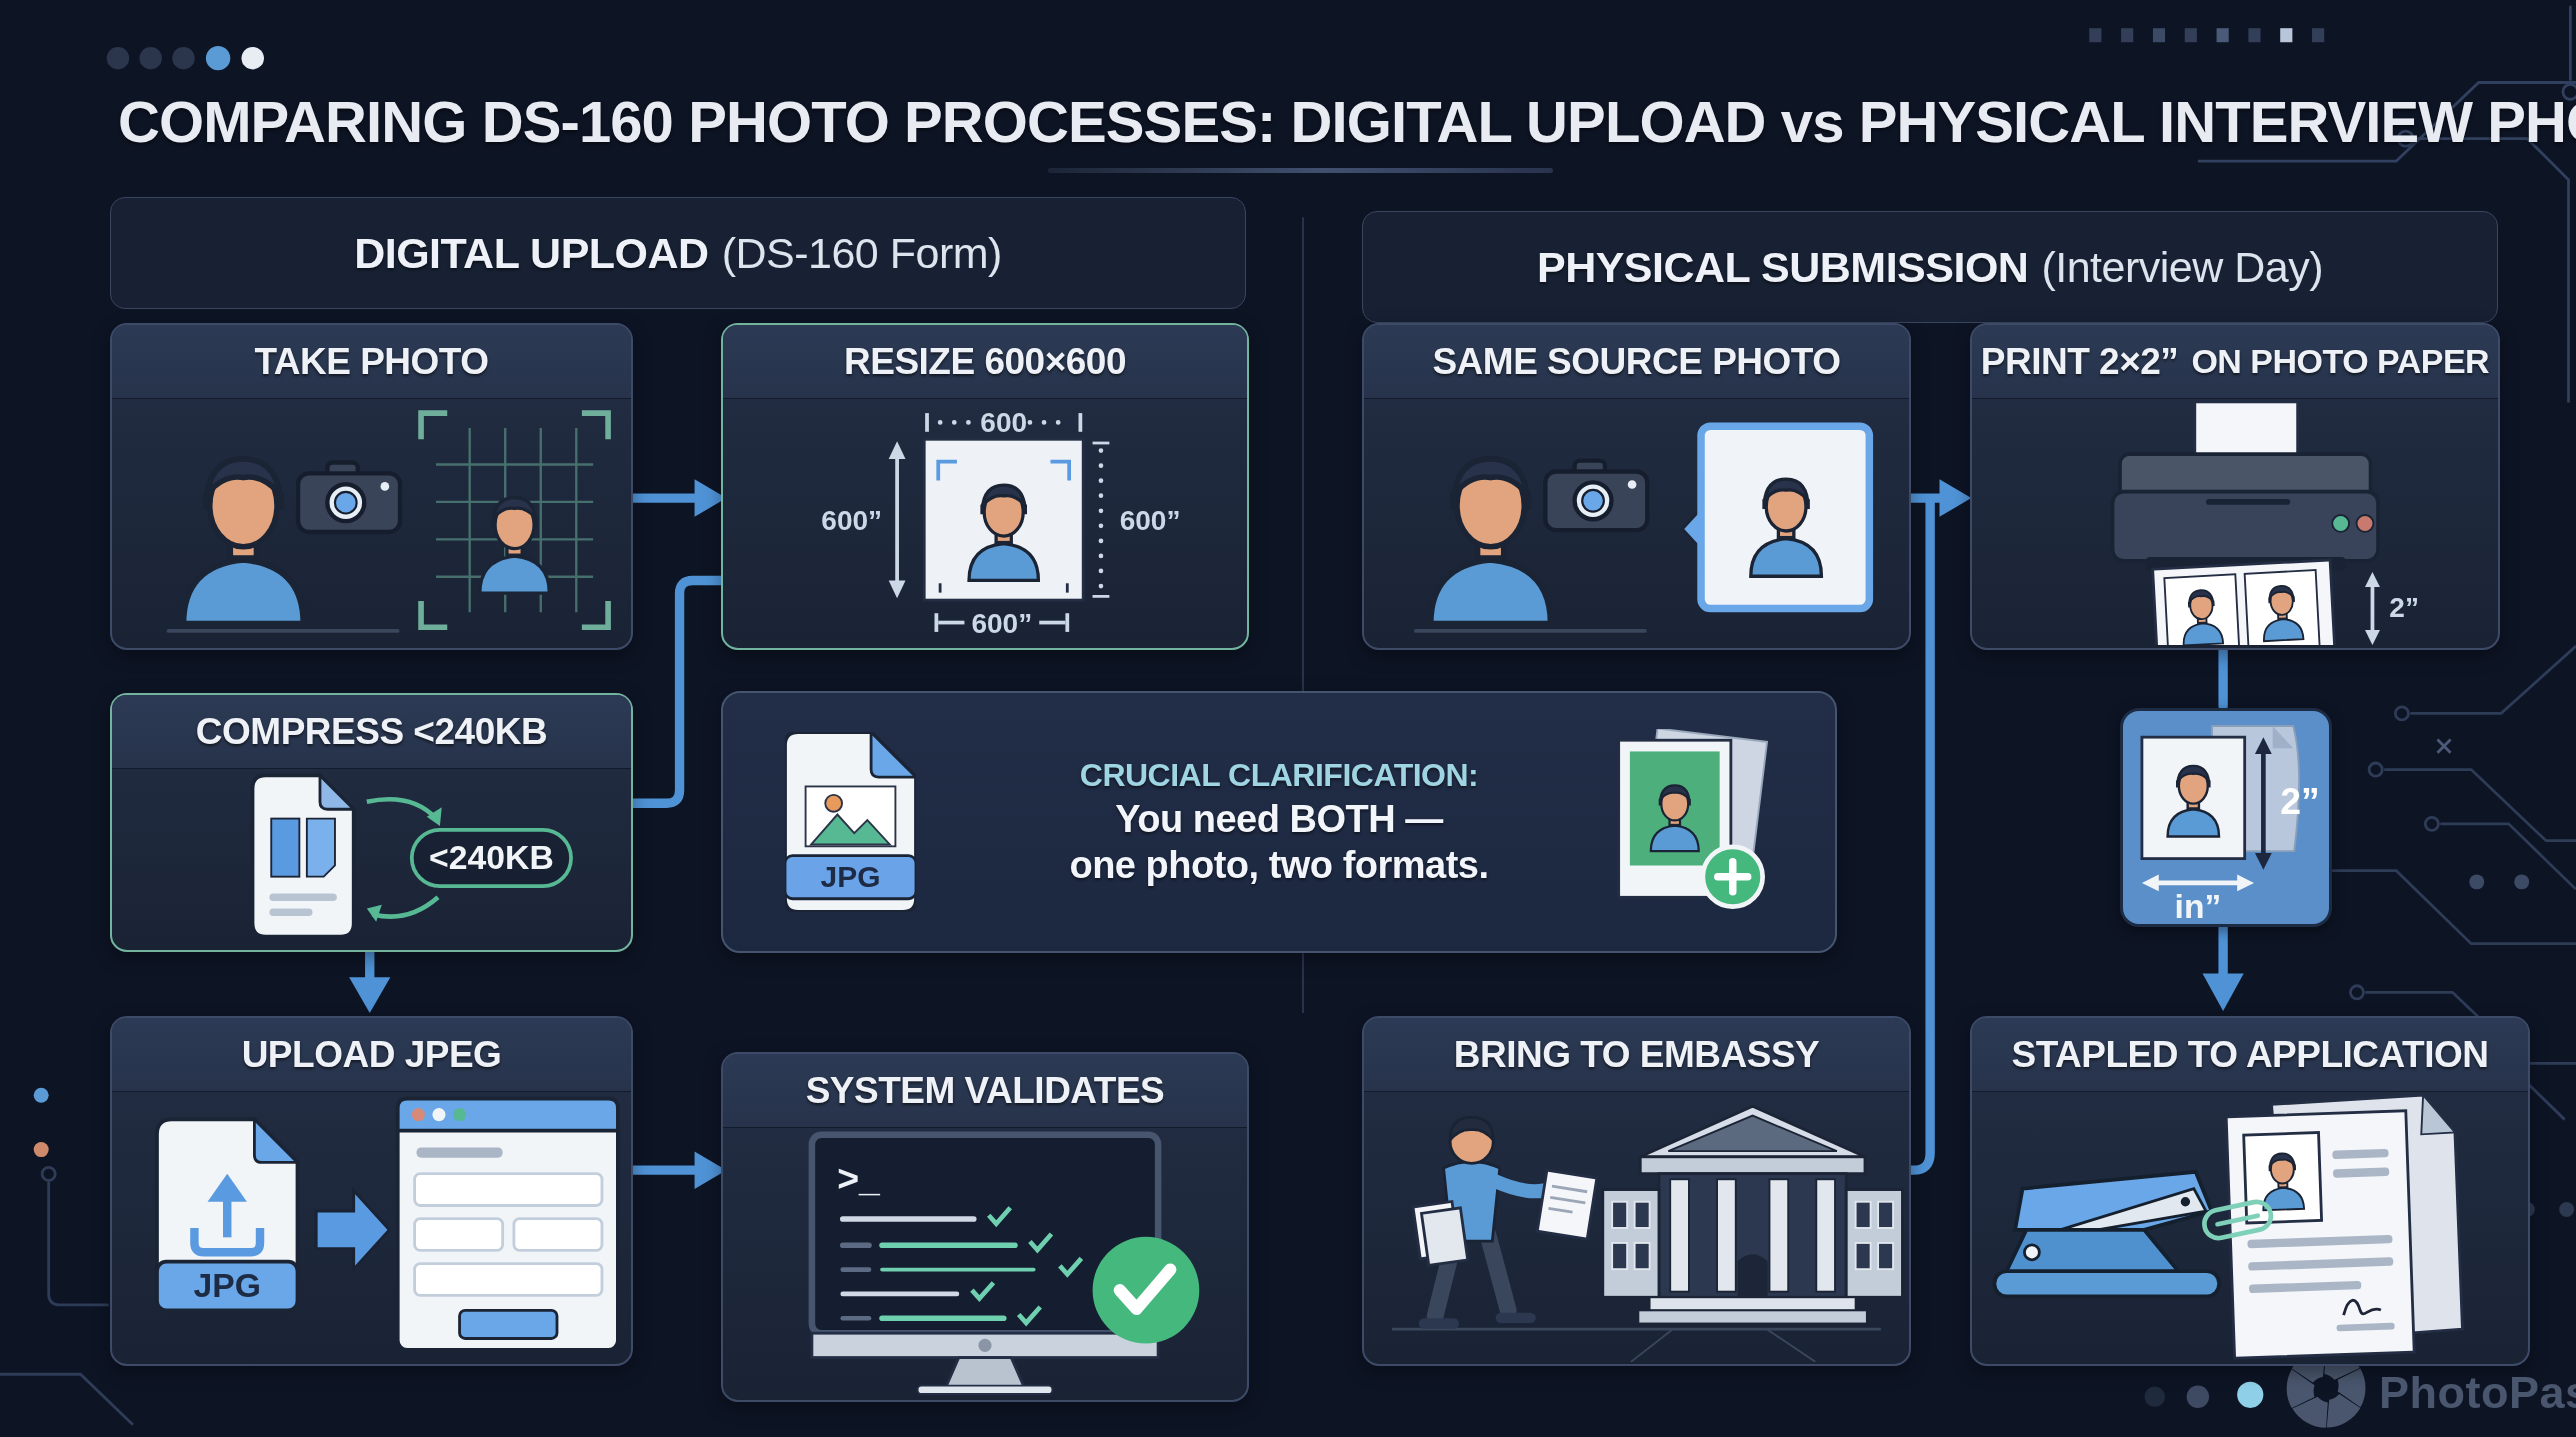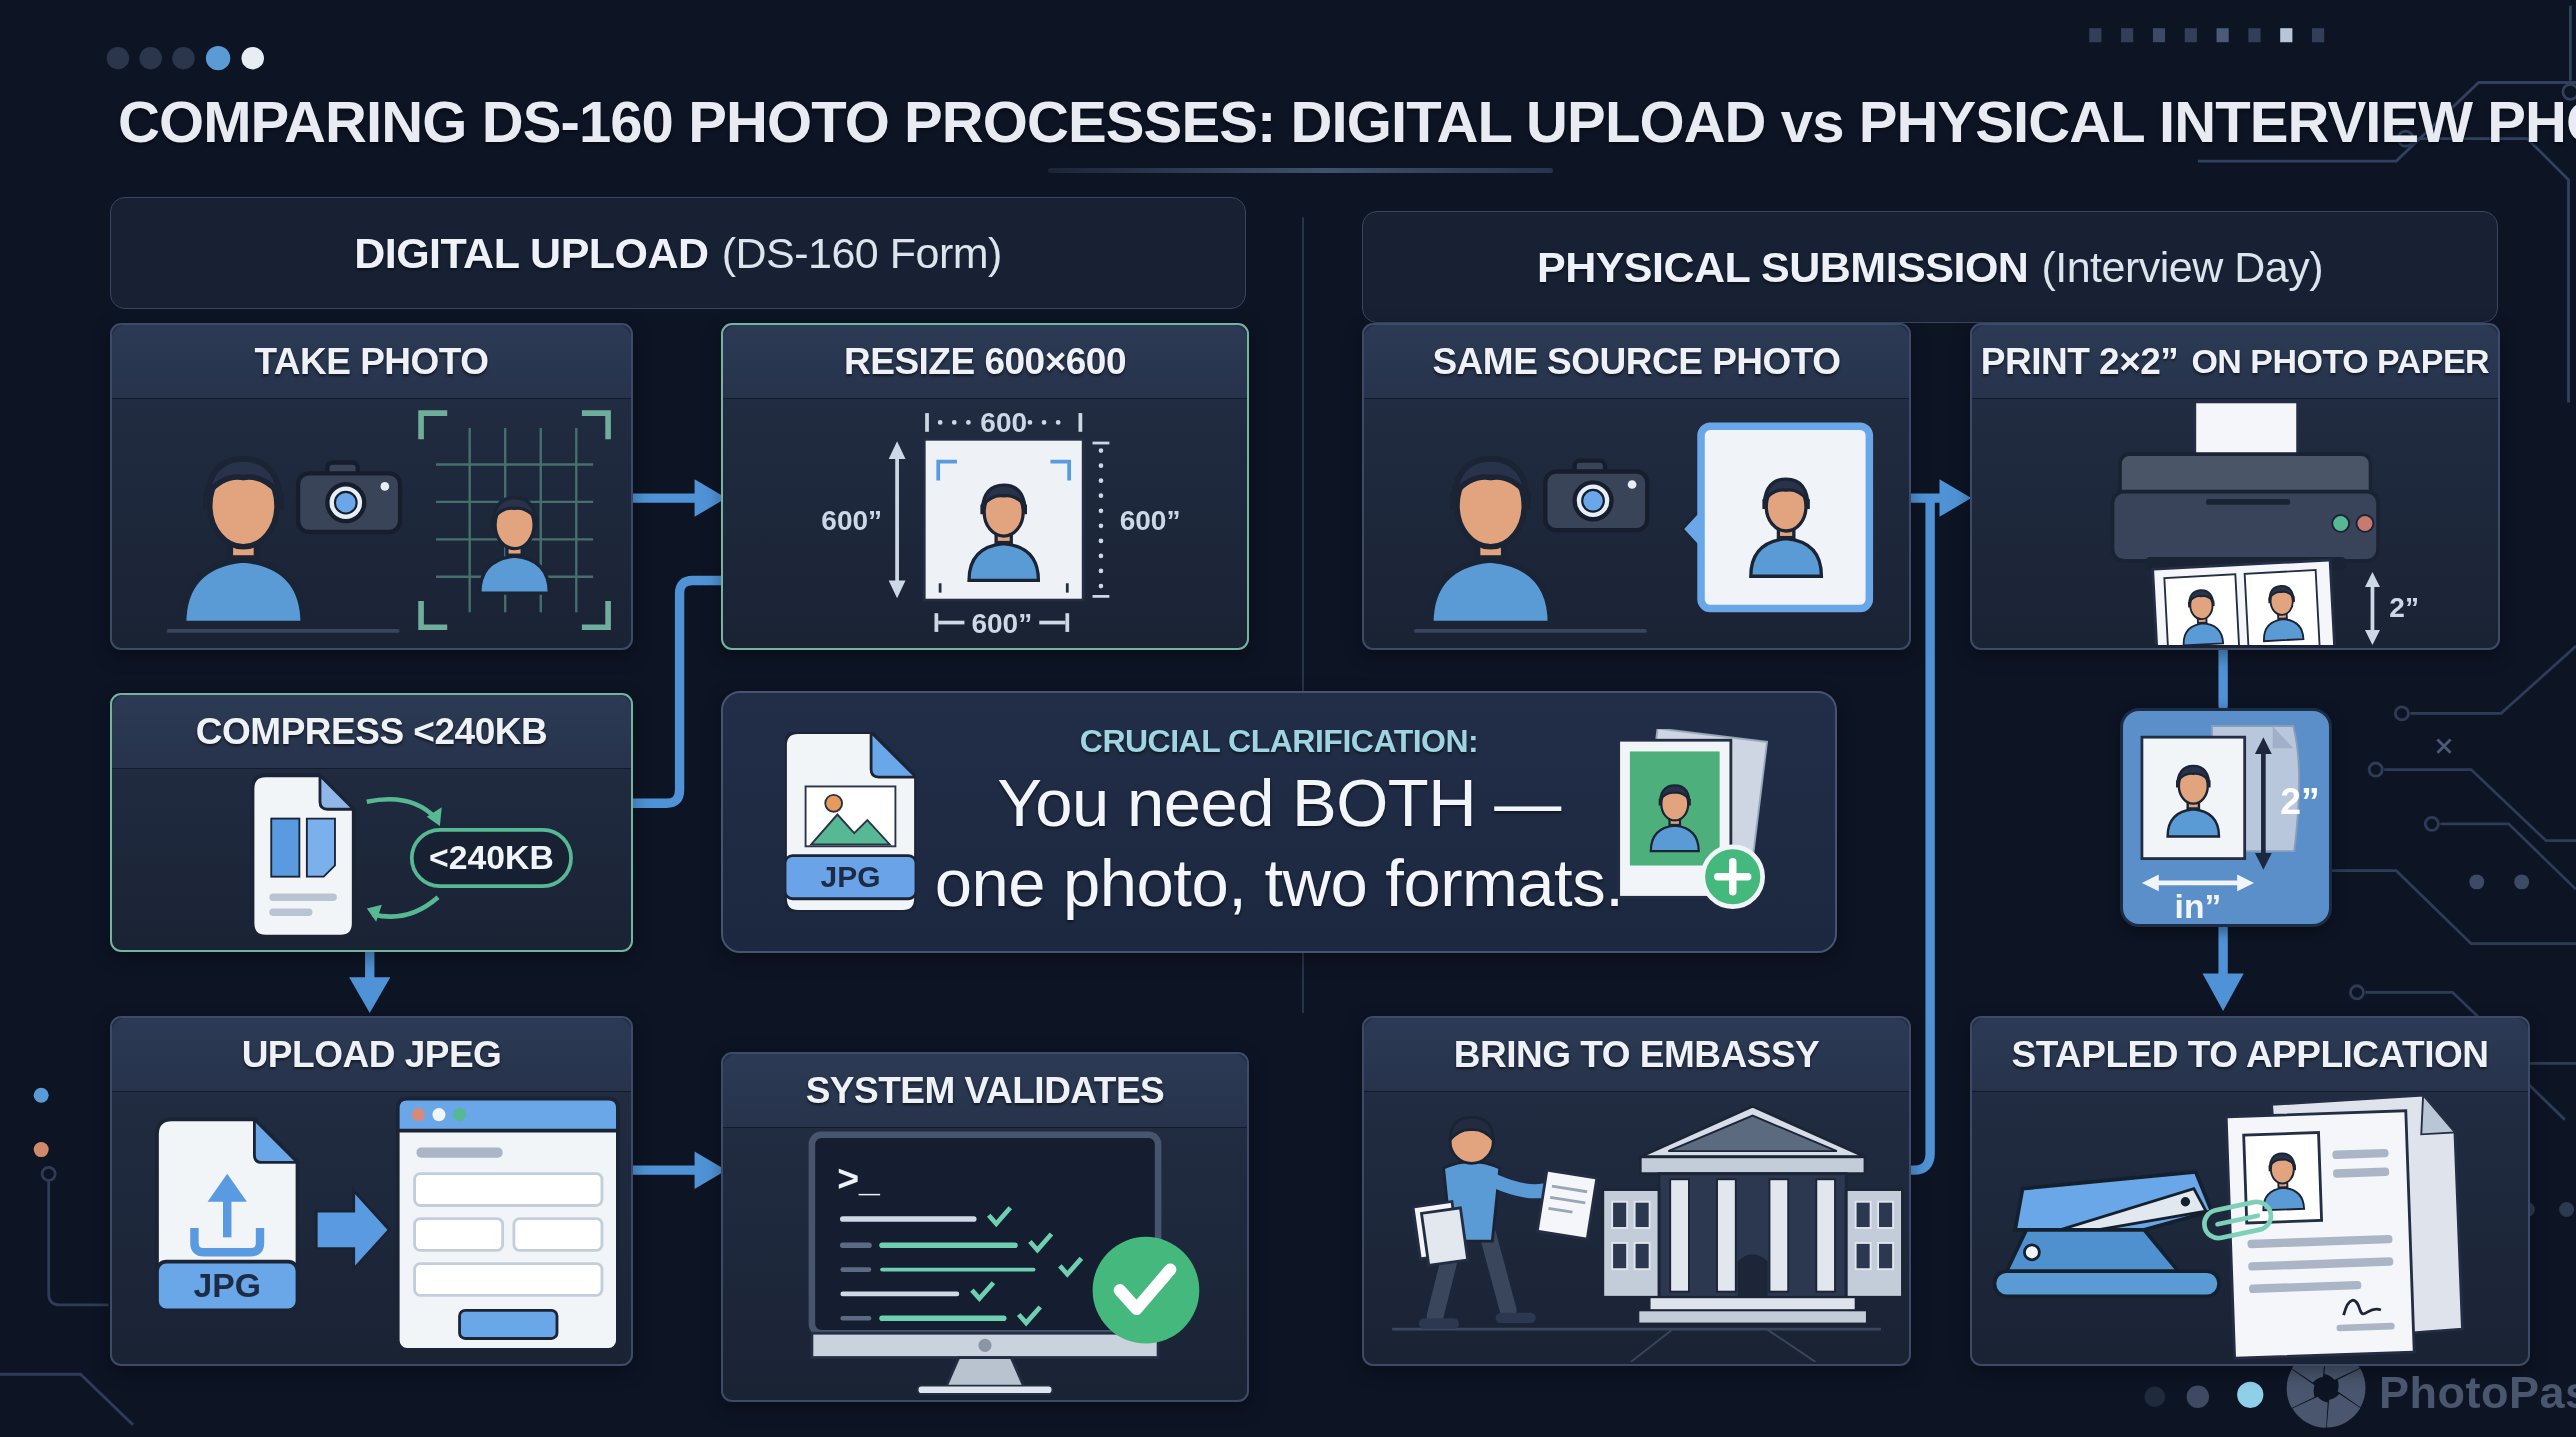--- a/index.html
+++ b/index.html
@@ -20,21 +20,21 @@
   }
   .col-header{
     z-index:2;border:1.9px solid #3a4660;border-radius:15px;
     background:rgba(36,48,71,.45);
     display:flex;align-items:center;justify-content:center;gap:13px;
     font-size:43px;letter-spacing:-0.5px;white-space:nowrap;
   }
   .col-header .bold{font-weight:800;color:#eef1f7;text-shadow:0 1.9px 2.8px rgba(0,0,0,.5);}
   .col-header .suffix{font-weight:400;color:#dde4ee;}
   .stepbox{
-    z-index:2;border:2.8px solid #3d4b68;border-radius:11px;
+    z-index:2;border:2.8px solid #3d4b68;border-radius:17px;
     background:linear-gradient(180deg,#232e45 0%,#1a2334 100%);
     box-shadow:0 5.6px 17px rgba(0,0,0,.35);
   }
   .stepbox.green{border-color:#73b49e;}
   .step-head{
     position:absolute;left:0;top:0;right:0;height:73px;
     background:linear-gradient(180deg,#2c3a55,#27334b);
     border-radius:14px 14px 0 0;border-bottom:0.9px solid rgba(16,24,40,.9);
     display:flex;align-items:center;justify-content:center;gap:13px;
     font-size:37px;font-weight:800;letter-spacing:-0.5px;color:#eef1f6;
@@ -42,21 +42,21 @@
   }
   .step-head .small{font-size:34px;font-weight:800;}
   .step-content{position:absolute;left:0;top:75px;right:0;bottom:0;}
   .center-note{
     z-index:2;border:2.8px solid #45546f;border-radius:19px;
     background:linear-gradient(180deg,#222e47,#1c2740);
     box-shadow:0 5.6px 17px rgba(0,0,0,.35);
     display:flex;flex-direction:column;align-items:center;justify-content:center;row-gap:3.7px;
   }
   .center-note .heading{font-size:32px;font-weight:700;letter-spacing:-0.5px;color:#9fd4e2;text-shadow:0 1.9px 2.8px rgba(0,0,0,.5);}
-  .center-note .line{font-size:67px;font-weight:400;letter-spacing:-0.5px;color:#f2f5fa;text-shadow:0 1.9px 2.8px rgba(0,0,0,.5);}
+  .center-note .line{font-size:38px;font-weight:700;letter-spacing:-0.5px;color:#f2f5fa;text-shadow:0 1.9px 2.8px rgba(0,0,0,.5);}
   .size-badge{
     z-index:3;left:2120px;top:708px;width:206px;height:213px;
     background:#5a8fc9;border:3.7px solid #1d2c45;border-radius:19px;
     box-shadow:0 3.7px 13px rgba(0,0,0,.4);
   }
   .brand-text{
     left:2379px;top:1367px;font-size:45px;font-weight:800;letter-spacing:0.5px;
     color:#49566d;z-index:2;
   }
   svg text{font-family:"Liberation Sans",sans-serif;}

